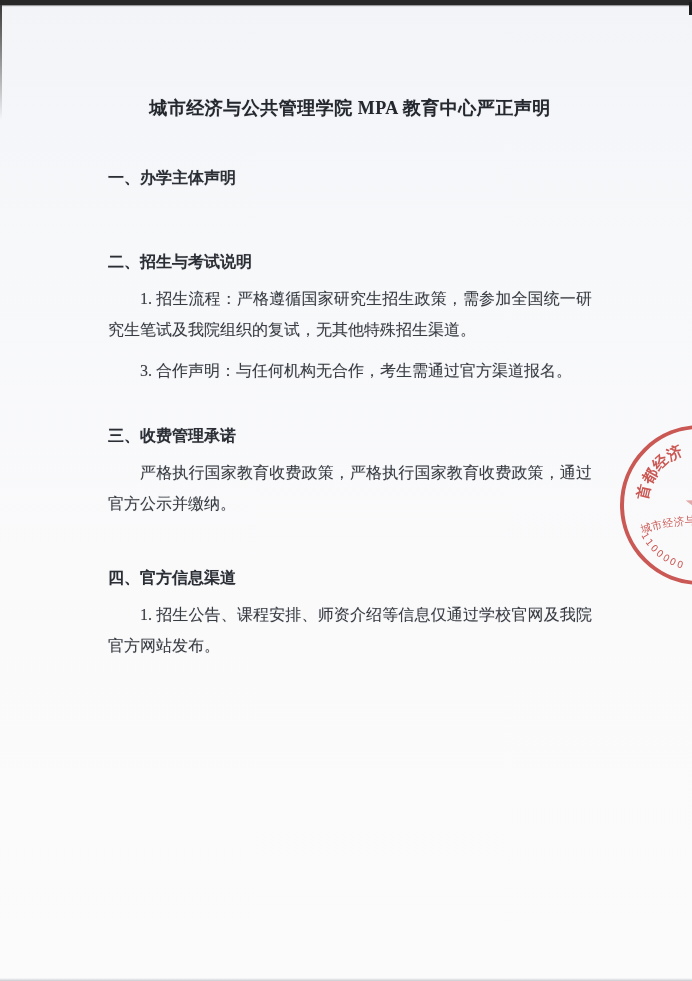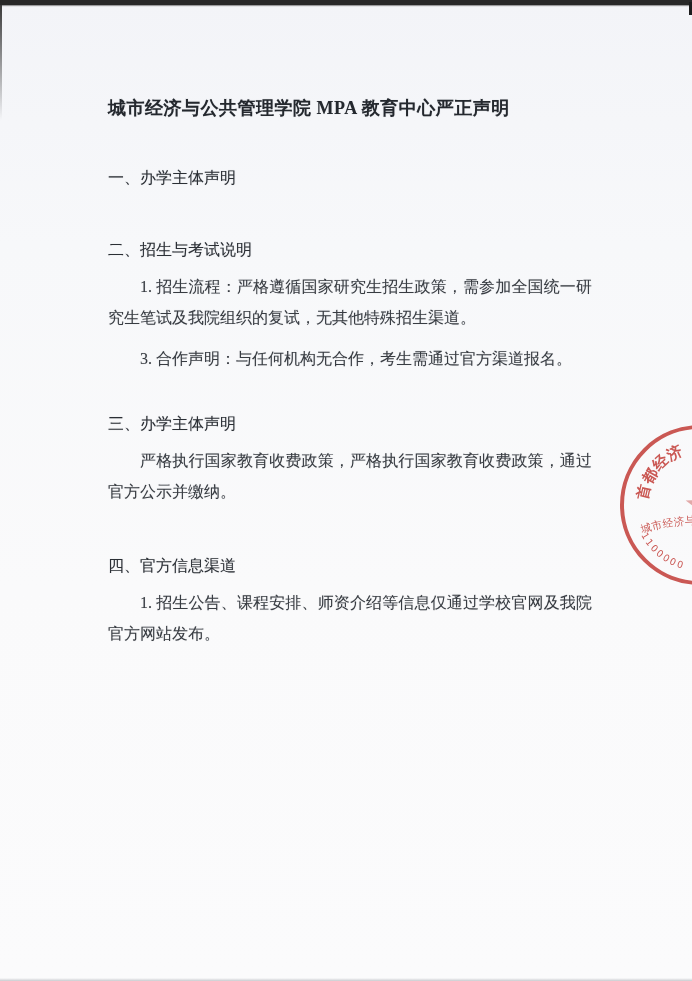--- a/index.html
+++ b/index.html
@@ -39,37 +39,37 @@
     font-size: 16px;
     line-height: 31px;
     text-align: justify;
     text-shadow: 0 0 1px rgba(70,75,85,0.28);
   }
   .title {
     margin: 95px 0 0;
     font-size: 18px;
     line-height: 26px;
     font-weight: bold;
-    text-align: left;
+    text-align: center;
     letter-spacing: 0.5px;
     color: #24282e;
   }
   .intro { margin: 50px 0 0; text-indent: 2em; }
 
   .sec h2 {
     margin: 0;
     font-size: 16px;
     line-height: 26px;
-    font-weight: normal;
+    font-weight: bold;
     color: #2b2f35;
   }
   .sec p { margin: 8px 0 0; text-indent: 2em; }
   .sec p + p { margin-top: 10px; }
   .s1 { margin-top: 44px; }
-  .s2 { margin-top: 46px; }
+  .s2 { margin-top: 58px; }
   .s3 { margin-top: 37px; }
   .s4 { margin-top: 46px; }
 
   
   .seal {
     position: absolute; left: 605px; top: 415px;
     width: 180px; height: 180px;
     opacity: 0.88;
   }
   .seal-ring { fill: none; stroke-width: 4px; }
@@ -105,21 +105,21 @@
       <h2>一、办学主体声明</h2>
     </section>
 
     <section class="sec s2">
       <h2>二、招生与考试说明</h2>
       <p>1. 招生流程：严格遵循国家研究生招生政策，需参加全国统一研究生笔试及我院组织的复试，无其他特殊招生渠道。</p>
       <p>3. 合作声明：与任何机构无合作，考生需通过官方渠道报名。</p>
     </section>
 
     <section class="sec s3">
-      <h2>三、办学主体声明</h2>
+      <h2>三、收费管理承诺</h2>
       <p>严格执行国家教育收费政策，严格执行国家教育收费政策，通过官方公示并缴纳。</p>
     </section>
 
     <section class="sec s4">
       <h2>四、官方信息渠道</h2>
       <p>1. 招生公告、课程安排、师资介绍等信息仅通过学校官网及我院官方网站发布。</p>
     </section>
   </div>
 
   <svg class="seal" viewBox="605 415 180 180">

